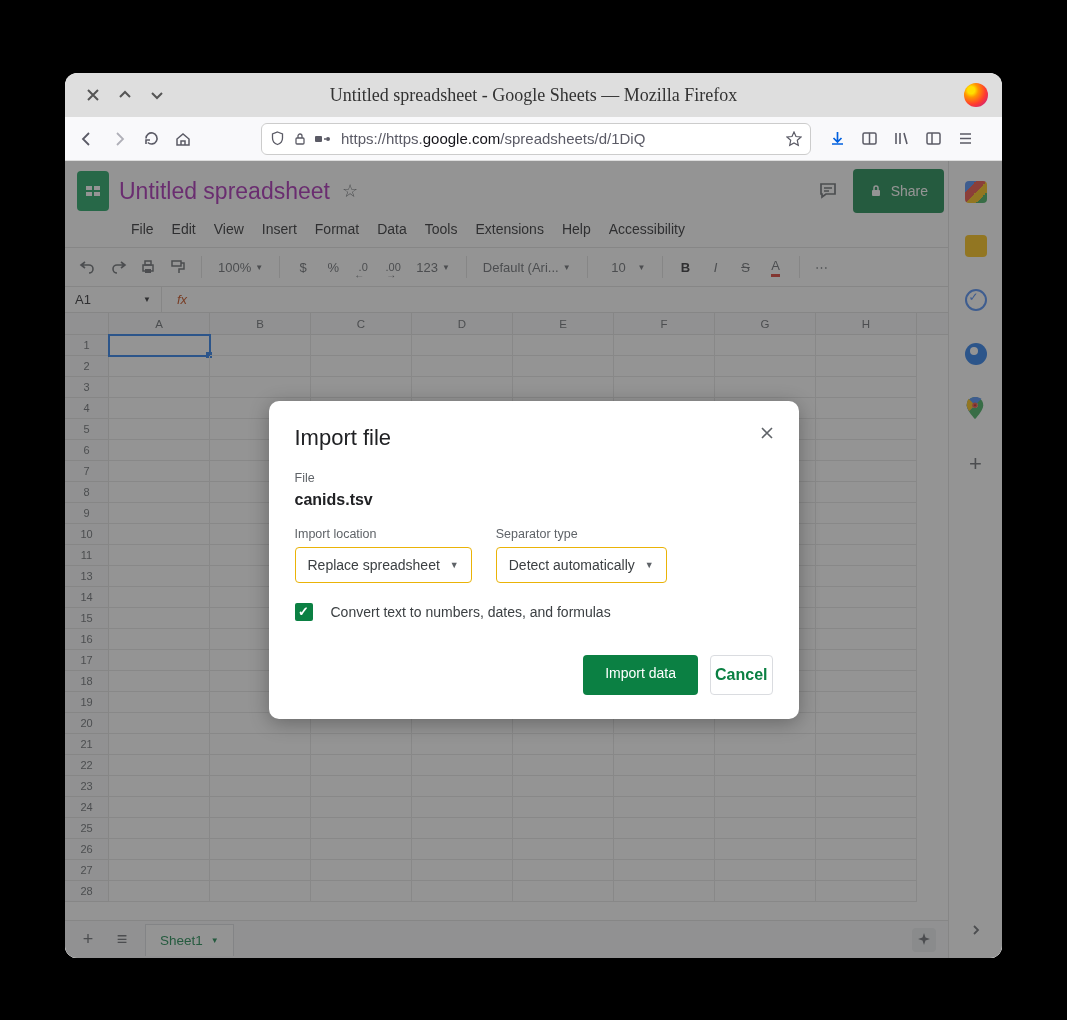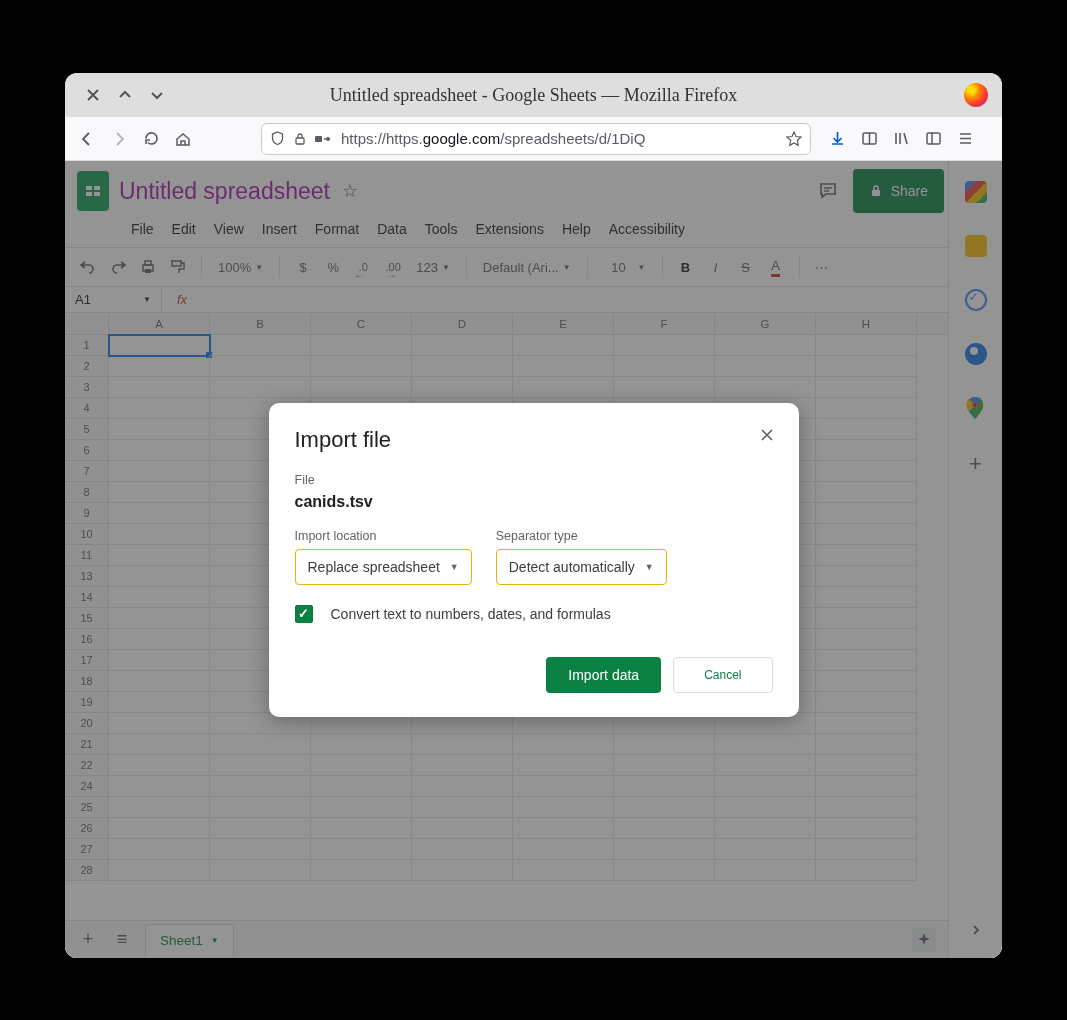--- a/index.html
+++ b/index.html
@@ -84,21 +84,21 @@
   .dlabel{font-size:12.5px;color:#5f6368;margin-bottom:6px;}
   .dfile{font-size:16px;color:#202124;font-weight:700;margin-bottom:18px;}
   .drow{display:flex;gap:24px;margin-bottom:20px;}
   .dcol{}
   .dselect{border:1px solid #eab308;border-radius:4px;padding:9px 12px;font-size:14px;color:#3c4043;display:flex;align-items:center;gap:10px;}
   .dselect .car{font-size:9px;color:#5f6368;}
   .dcheck-row{display:flex;align-items:center;gap:18px;font-size:14px;color:#3c4043;margin-bottom:34px;}
   .dcheck{width:18px;height:18px;background:#0b8043;border-radius:2px;display:flex;align-items:center;justify-content:center;color:#fff;font-size:13px;font-weight:bold;}
   .dactions{display:flex;justify-content:flex-end;gap:12px;}
   .btn-primary{background:#0b8043;color:#ffffff;border-radius:4px;padding:10px 22px;font-size:14px;font-weight:500;}
-  .btn-secondary{border:1px solid #dadce0;color:#0b8043;border-radius:4px;padding:10px 30px;font-size:12px;font-weight:400;}
+  .btn-secondary{border:1px solid #dadce0;color:#0b8043;border-radius:4px;padding:10px 4px;font-size:16px;font-weight:700;}
   svg{display:block;}
 </style>
 </head>
 <body>
 
 <div class="window">
 
   <div class="titlebar">
     <div class="win-icon">
         <svg width="16" height="16" viewBox="0 0 16 16">
@@ -535,20 +535,31 @@
               <div class="cell"></div>
               <div class="cell"></div>
               <div class="cell"></div>
               <div class="cell"></div>
               <div class="cell"></div>
               <div class="cell"></div>
               <div class="cell"></div>
             </div>
             <div class="row">
               <div class="rowhead">22</div>
+              <div class="cell"></div>
+              <div class="cell"></div>
+              <div class="cell"></div>
+              <div class="cell"></div>
+              <div class="cell"></div>
+              <div class="cell"></div>
+              <div class="cell"></div>
+              <div class="cell"></div>
+            </div>
+            <div class="row">
+              <div class="rowhead">23</div>
               <div class="cell"></div>
               <div class="cell"></div>
               <div class="cell"></div>
               <div class="cell"></div>
               <div class="cell"></div>
               <div class="cell"></div>
               <div class="cell"></div>
               <div class="cell"></div>
             </div>
             <div class="row">

